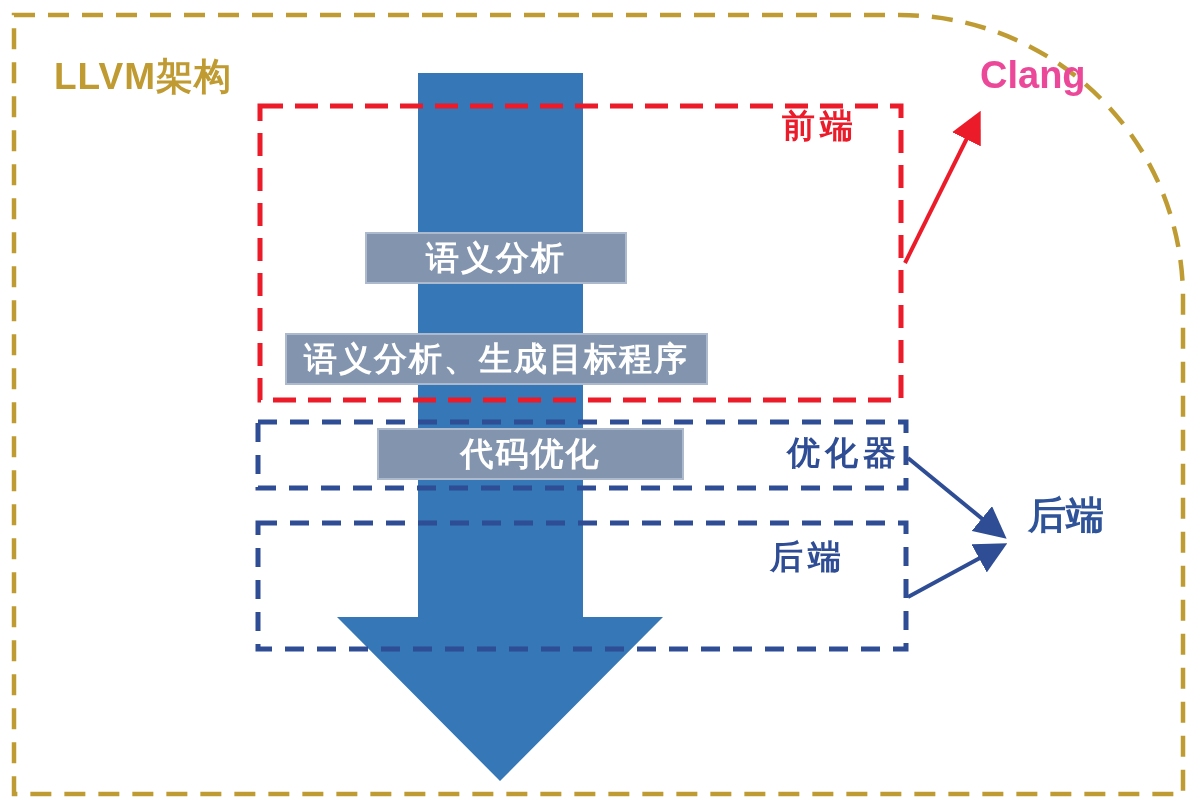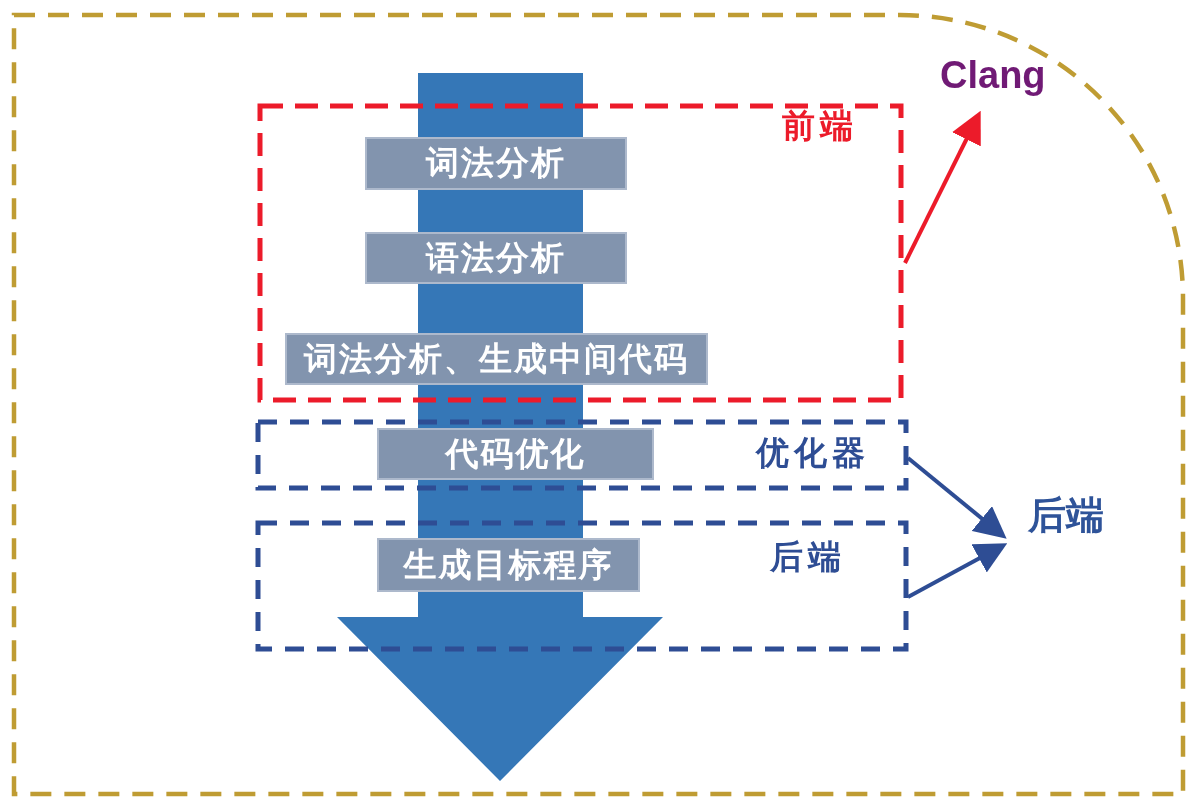--- a/index.html
+++ b/index.html
@@ -26,53 +26,53 @@
   .diagram-title {
     left: 54px;
     top: 52px;
     font-size: 37px;
     font-weight: bold;
     color: #C09B32;
     letter-spacing: 1px;
     white-space: nowrap;
   }
   .clang-label {
-    left: 940px;
+    left: 980px;
     top: 54px;
     font-size: 38px;
     font-weight: bold;
-    color: #701a75;
+    color: #ec4899;
     white-space: nowrap;
   }
   .stage-box {
     background: #8294AE;
     border: 2px solid #ADB9CC;
     box-sizing: border-box;
     display: flex;
     align-items: center;
     justify-content: center;
     color: #ffffff;
     font-size: 33px;
     font-weight: bold;
     letter-spacing: 2px;
     white-space: nowrap;
   }
   .stage-1 { left: 365px; top: 137px; width: 262px; height: 53px; }
   .stage-2 { left: 365px; top: 232px; width: 262px; height: 52px; }
   .stage-3 { left: 285px; top: 333px; width: 423px; height: 52px; }
-  .stage-4 { left: 377px; top: 428px; width: 277px; height: 52px; }
+  .stage-4 { left: 377px; top: 428px; width: 307px; height: 52px; }
   .stage-5 { left: 377px; top: 538px; width: 263px; height: 54px; }
   .region-label {
     font-size: 33px;
     font-weight: bold;
     letter-spacing: 5px;
     white-space: nowrap;
   }
   .frontend-label  { left: 782px; top: 104px; color: #EC1B2A; }
-  .optimizer-label { left: 756px; top: 431px; color: #2E4D94; }
+  .optimizer-label { left: 787px; top: 431px; color: #2E4D94; }
   .backend-label   { left: 770px; top: 535px; color: #2E4D94; }
   .llvm-backend-label {
     left: 1028px;
     top: 492px;
     color: #2E5399;
     font-size: 38px;
     font-weight: bold;
     line-height: 47px;
     white-space: nowrap;
   }
@@ -109,28 +109,27 @@
     <rect x="258" y="422" width="648" height="66" fill="none" stroke="#2E4D94" stroke-width="5" stroke-dasharray="19 13"></rect>
 
     <rect x="258" y="523" width="648" height="126" fill="none" stroke="#2E4D94" stroke-width="5" stroke-dasharray="19 13"></rect>
 
     <line x1="905" y1="263" x2="978" y2="116" stroke="#EC1B2A" stroke-width="4" marker-end="url(#redhead)"></line>
 
     <line x1="908" y1="458" x2="1002" y2="535" stroke="#2E4D94" stroke-width="4" marker-end="url(#bluehead)"></line>
     <line x1="908" y1="597" x2="1002" y2="546" stroke="#2E4D94" stroke-width="4" marker-end="url(#bluehead)"></line>
   </svg>
 
+  <div class="abs diagram-title">LLVM架构</div>
 
   <div class="abs clang-label">Clang</div>
 
-  <div class="abs stage-box stage-1">词法分析</div>
-  <div class="abs stage-box stage-2">语法分析</div>
-  <div class="abs stage-box stage-3">词法分析、生成中间代码</div>
+  <div class="abs stage-box stage-2">语义分析</div>
+  <div class="abs stage-box stage-3">语义分析、生成目标程序</div>
   <div class="abs stage-box stage-4">代码优化</div>
-  <div class="abs stage-box stage-5">生成目标程序</div>
 
   <div class="abs region-label frontend-label">前端</div>
   <div class="abs region-label optimizer-label">优化器</div>
   <div class="abs region-label backend-label">后端</div>
 
   <div class="abs llvm-backend-label">
     <div>后端</div>
   </div>
 
 

